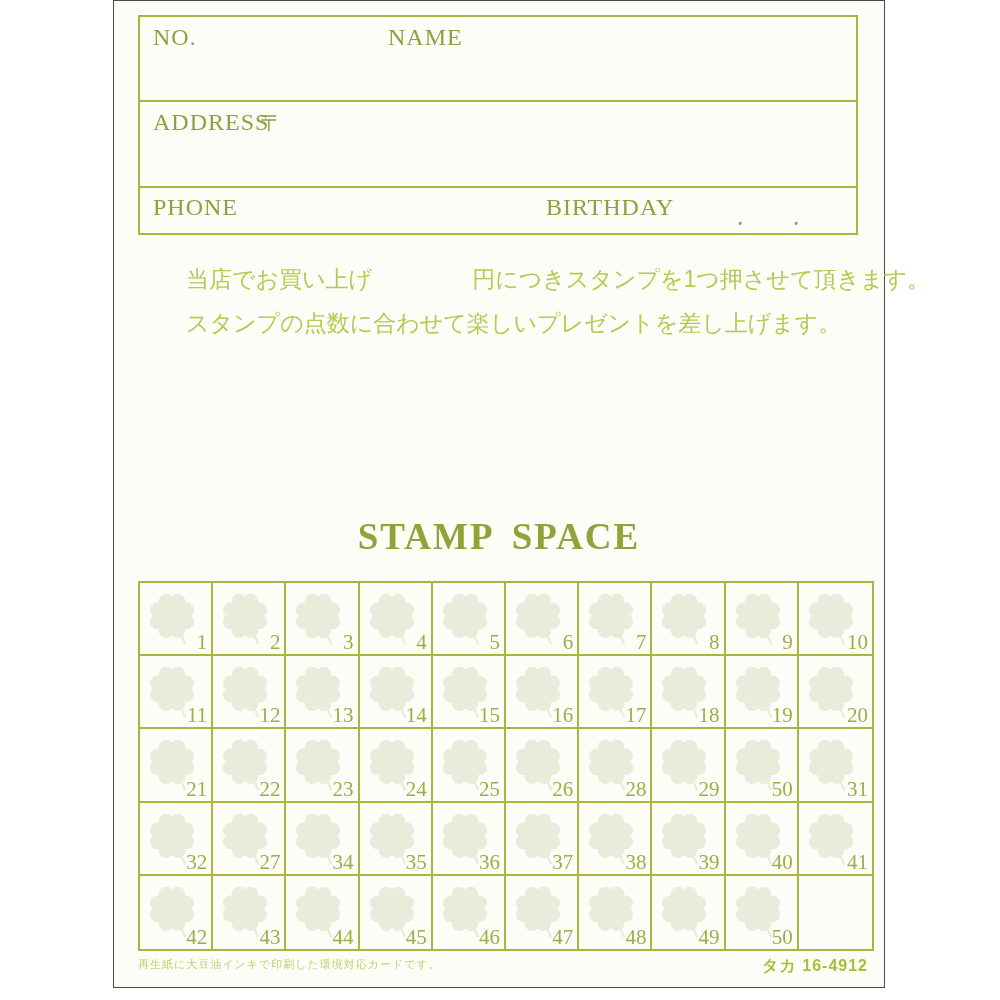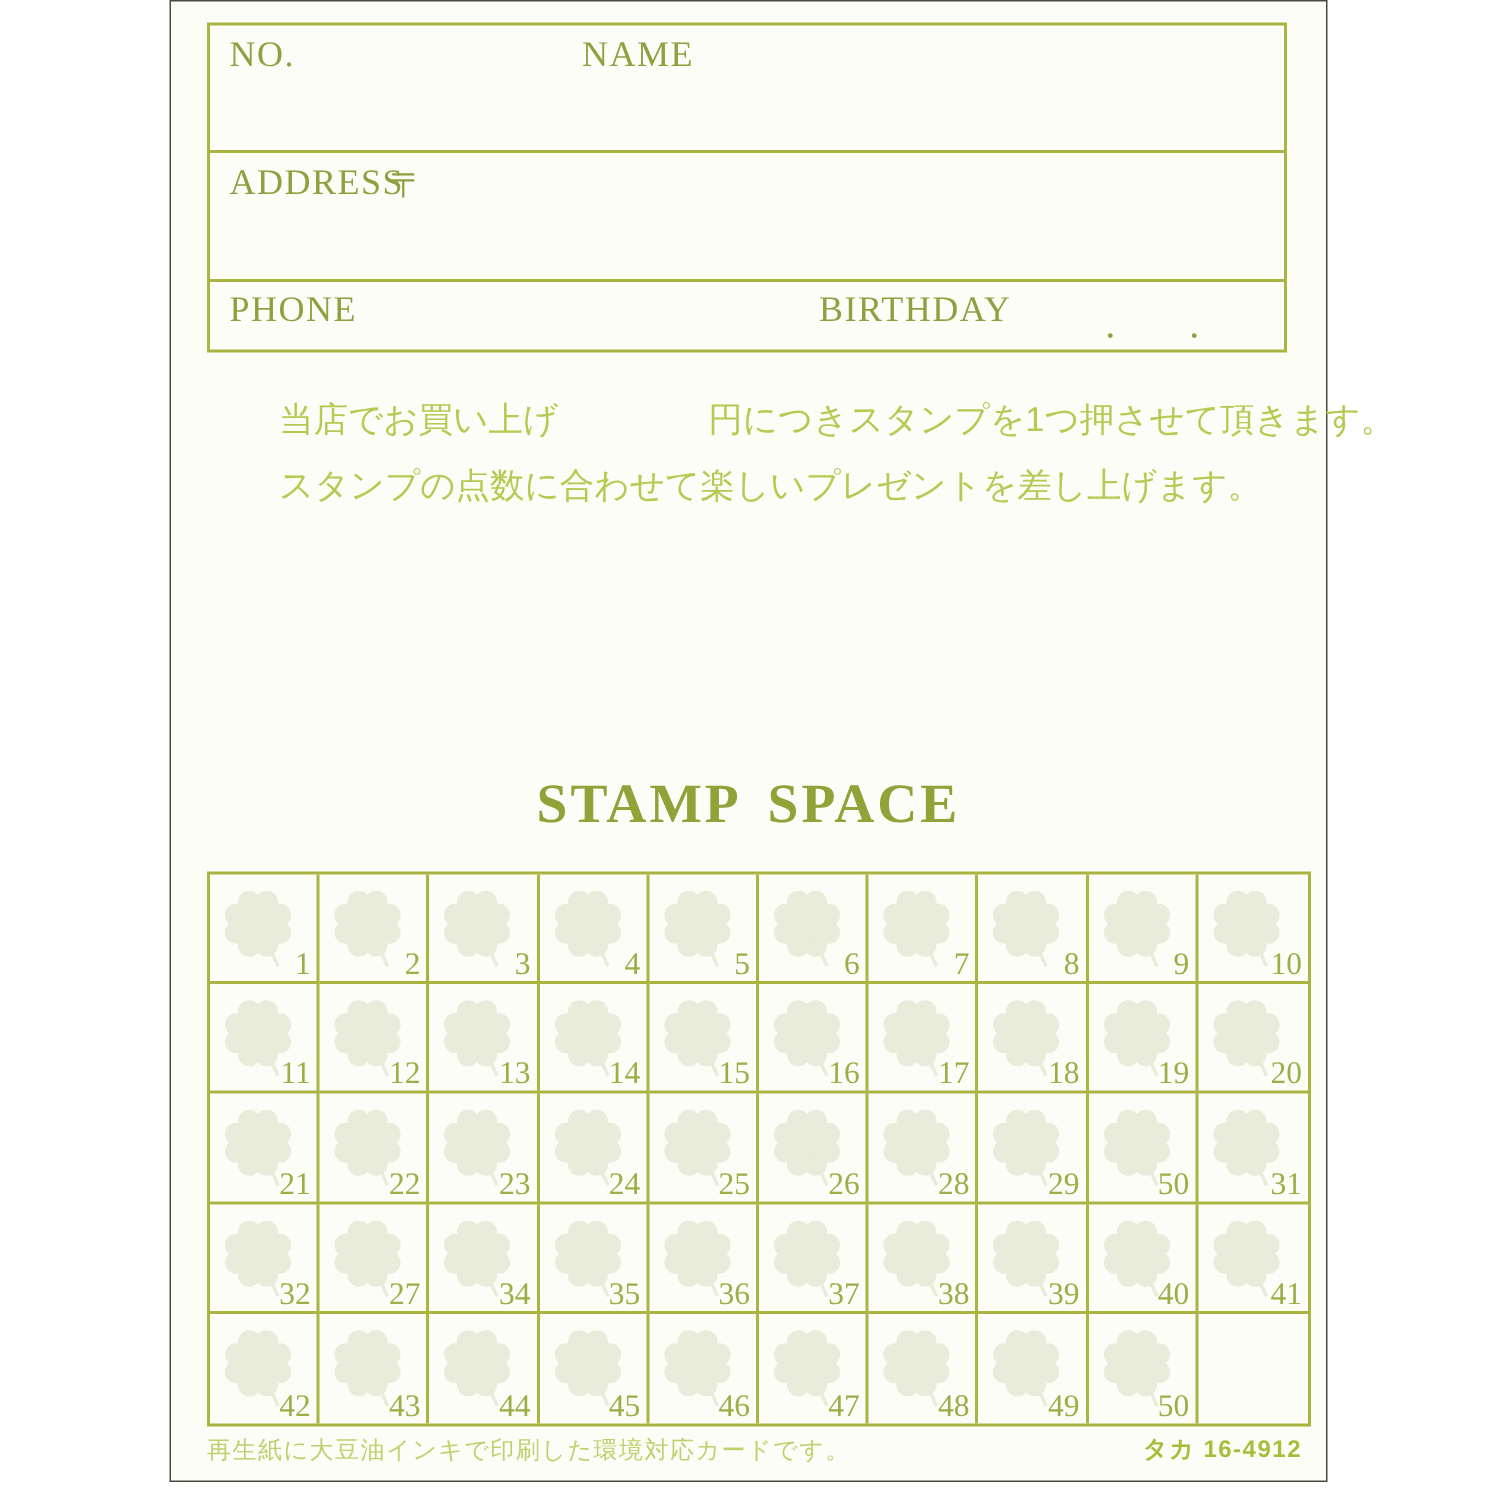--- a/index.html
+++ b/index.html
@@ -131,21 +131,21 @@
     bottom: -1px;
     font-family: "Liberation Serif", serif;
     font-size: 21px;
     color: var(--number-green, #9dad48);
   }
   
   .footer-note {
     position: absolute;
     left: 24px;
     top: 956px;
-    font-size: 16px;
+    font-size: 11px;
     letter-spacing: 1px;
     color: var(--footer-green, #c2cf6e);
     white-space: nowrap;
   }
   .product-code {
     position: absolute;
     right: 16px;
     top: 955px;
     font-size: 16px;
     font-weight: bold;

